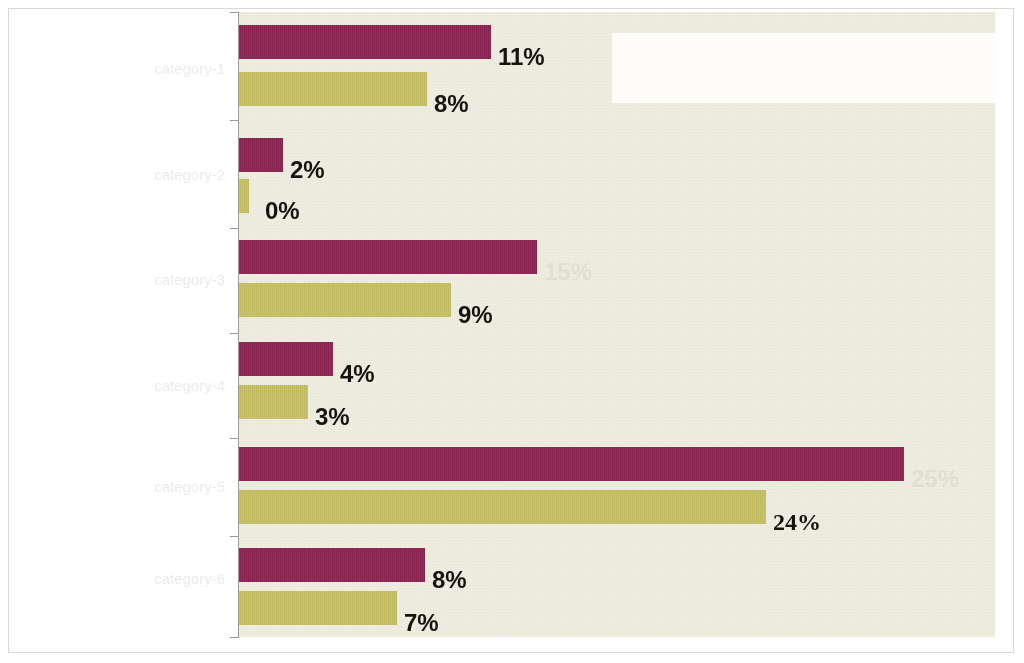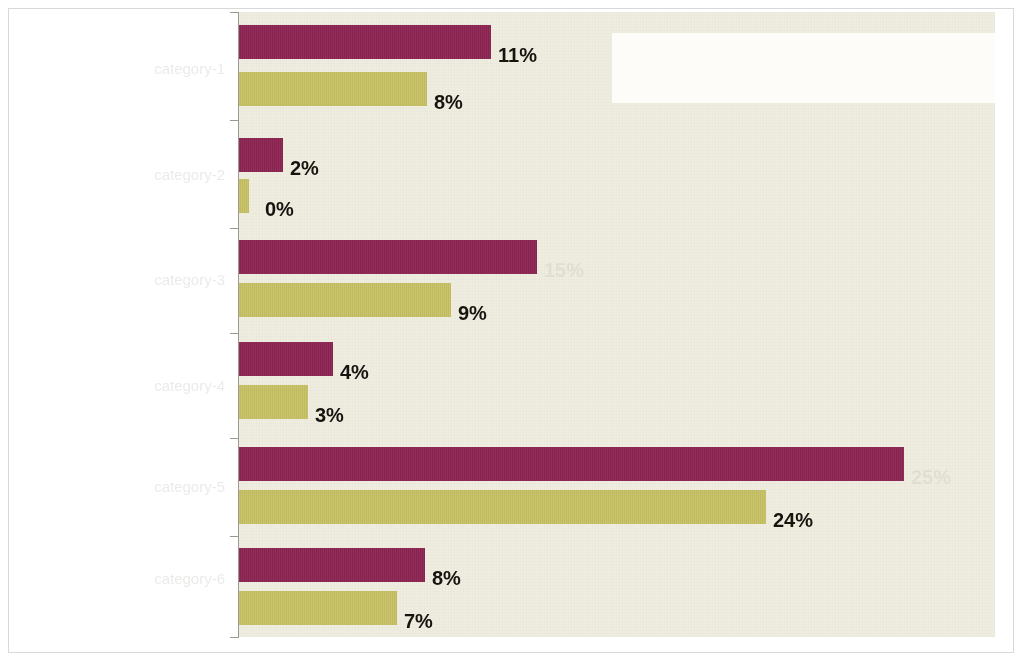--- a/index.html
+++ b/index.html
@@ -80,21 +80,21 @@
     position: absolute;
     inset: 0;
     background-image:
       repeating-linear-gradient(90deg, rgba(255,255,255,0.05) 0 1px, rgba(0,0,0,0.03) 1px 2px);
     pointer-events: none;
   }
 
   .bar-label {
     position: absolute;
     font-family: "Liberation Sans", sans-serif;
-    font-size: 20px;
+    font-size: 24px;
     font-weight: bold;
     color: #17140f;
     white-space: nowrap;
     line-height: 1;
   }
   
   .bar-label.ghost {
     color: rgba(120,116,104,0.10);
   }
 
@@ -171,21 +171,21 @@
       <div class="bar-label ghost" style="left: 544px; top: 260px;">15%</div>
       <div class="bar series-1" style="top: 283px; width: 212px; background: rgb(198, 193, 99);"></div>
       <div class="bar-label" style="left: 458px; top: 303px;">9%</div>
       <div class="bar series-0" style="top: 342px; width: 94px; background: rgb(140, 35, 81);"></div>
       <div class="bar-label" style="left: 340px; top: 362px;">4%</div>
       <div class="bar series-1" style="top: 385px; width: 69px; background: rgb(198, 193, 99);"></div>
       <div class="bar-label" style="left: 315px; top: 405px;">3%</div>
       <div class="bar series-0" style="top: 447px; width: 665px; background: rgb(140, 35, 81);"></div>
       <div class="bar-label ghost" style="left: 911px; top: 467px;">25%</div>
       <div class="bar series-1" style="top: 490px; width: 527px; background: rgb(198, 193, 99);"></div>
-      <div class="bar-label" style="left: 773px; top: 510px;">24%</div>
+      <div class="bar-label" style="left: 773px; top: 510px; font-family: Liberation Serif, serif;">24%</div>
       <div class="bar series-0" style="top: 548px; width: 186px; background: rgb(140, 35, 81);"></div>
       <div class="bar-label" style="left: 432px; top: 568px;">8%</div>
       <div class="bar series-1" style="top: 591px; width: 158px; background: rgb(198, 193, 99);"></div>
       <div class="bar-label" style="left: 404px; top: 611px;">7%</div>
     </div>
 
   <div id="legend-box">
     <div class="legend-line"></div>
     <div class="legend-line"></div>
   </div>

